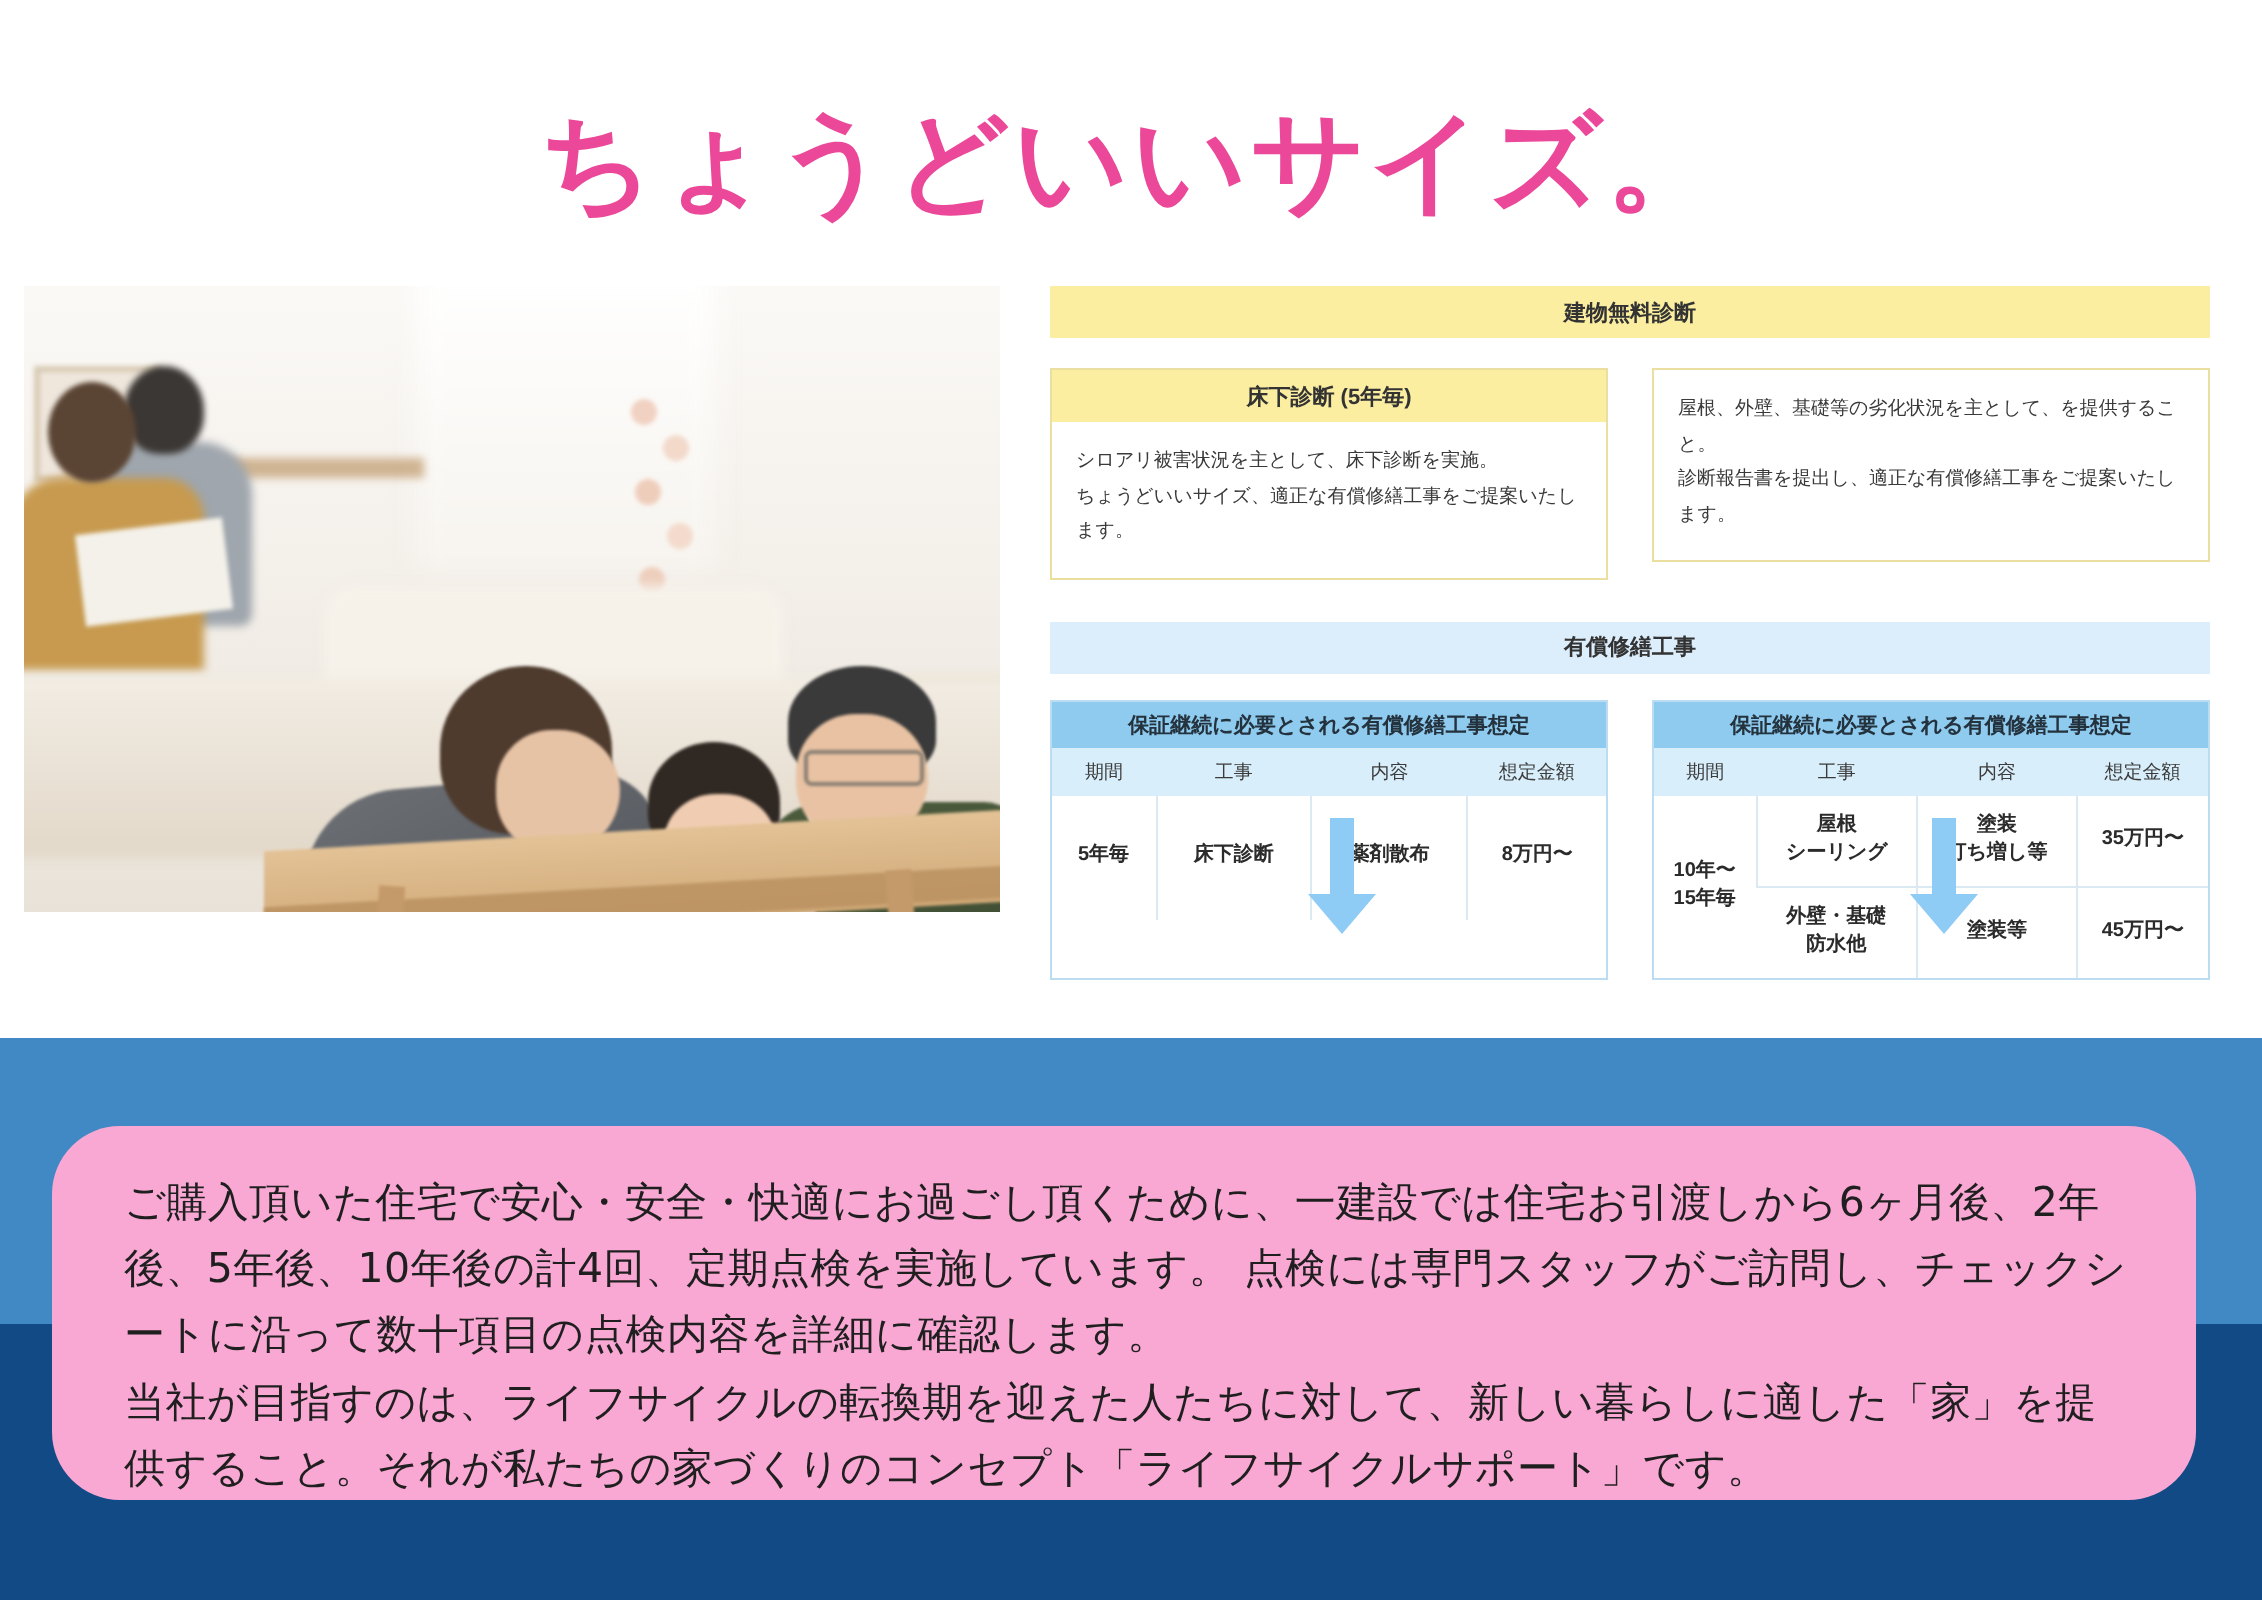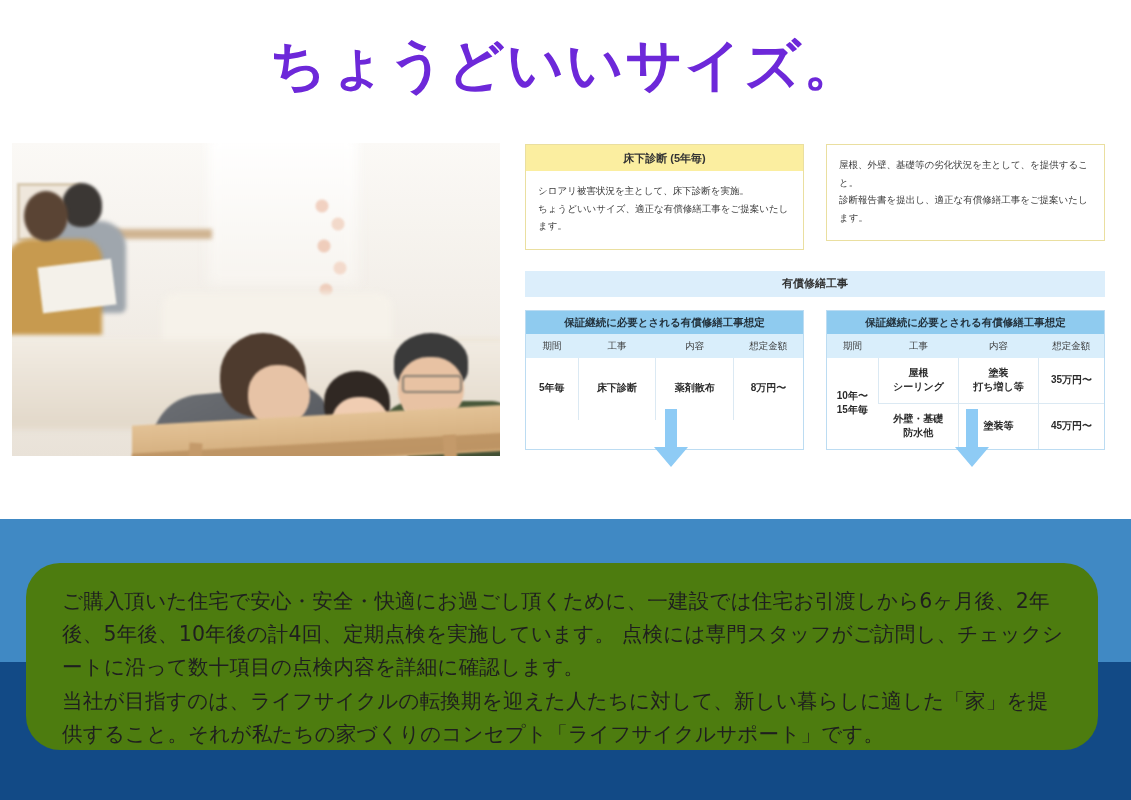--- a/index.html
+++ b/index.html
@@ -13,27 +13,27 @@
     position: relative;
     overflow: hidden;
     font-family: "Liberation Sans", "DejaVu Sans", sans-serif;
     color: #2b2b2b;
   }
 
   
   .page-title {
     position: absolute;
     left: 0;
-    top: 34px;
+    top: 51px;
     width: 1131px;
     text-align: center;
     font-size: 56px;
     font-weight: 700;
     letter-spacing: 2px;
-    color: #6d28d9;
+    color: #ec4899;
     line-height: 1.1;
     font-family: "DejaVu Sans", "Liberation Sans", sans-serif;
   }
 
   
   .photo {
     position: absolute;
     left: 12px;
     top: 143px;
     width: 488px;
@@ -209,21 +209,21 @@
   
   .diagram { position: absolute; left: 525px; top: 143px; width: 580px; }
 
   .band-yellow {
     height: 26px;
     background: #fbeea0;
     display: flex; align-items: center; justify-content: center;
     font-size: 11px; font-weight: 700; color: #333;
   }
 
-  .dx-cols { display: flex; gap: 22px; margin-top: 1px; }
+  .dx-cols { display: flex; gap: 22px; margin-top: 15px; }
   .dx-col { flex: 1; position: relative; }
 
   .dx-box {
     border: 1px solid #eadfa0;
     background: #ffffff;
   }
   .dx-box-head {
     background: #fbeea0;
     text-align: center;
     font-size: 11px;
@@ -306,21 +306,21 @@
   }
   .band-navy {
     position: absolute;
     left: 0; top: 662px; width: 1131px; height: 138px;
     background: #124a86;
   }
   .card {
     position: absolute;
     left: 26px; top: 563px;
     width: 1072px; height: 187px;
-    background: #4d7c0f;
+    background: #f9a8d4;
     border-radius: 34px;
     box-sizing: border-box;
     padding: 22px 32px 0 36px;
   }
   .card p {
     margin: 0;
     font-size: 20.5px;
     line-height: 1.62;
     color: #1f1f1f;
     letter-spacing: .2px;
@@ -367,20 +367,21 @@
 
   <div class="ph-layer ph-table ph-soft"></div>
   <div class="ph-layer ph-tablelip ph-soft"></div>
   <div class="ph-layer ph-leg-l ph-soft"></div>
   <div class="ph-layer ph-leg-r ph-soft"></div>
 
 </div>
 
 <div class="diagram">
 
+  <div class="band-yellow">建物無料診断</div>
 
   <div class="dx-cols">
     <div class="dx-col">
       <div class="dx-box">
         <div class="dx-box-head">床下診断 (5年毎)</div>
         <div class="dx-box-body">
           <div>シロアリ被害状況を主として、床下診断を実施。</div>
           <div>ちょうどいいサイズ、適正な有償修繕工事をご提案いたします。</div>
         </div>
       </div>

